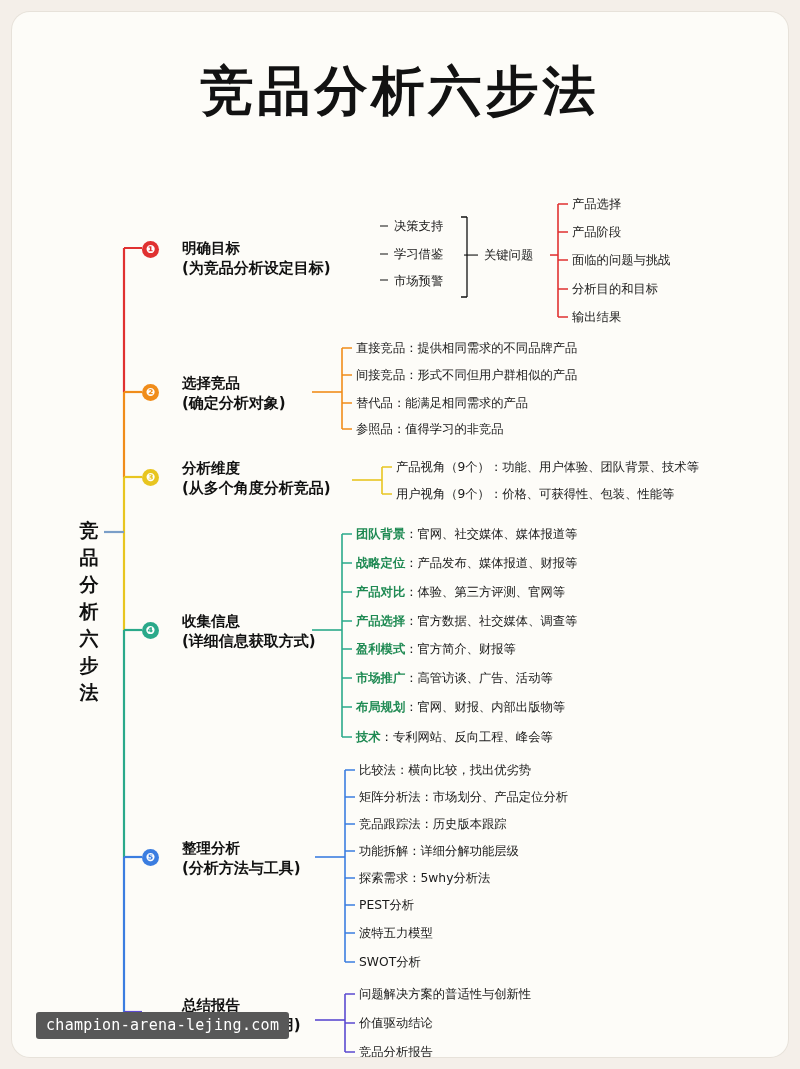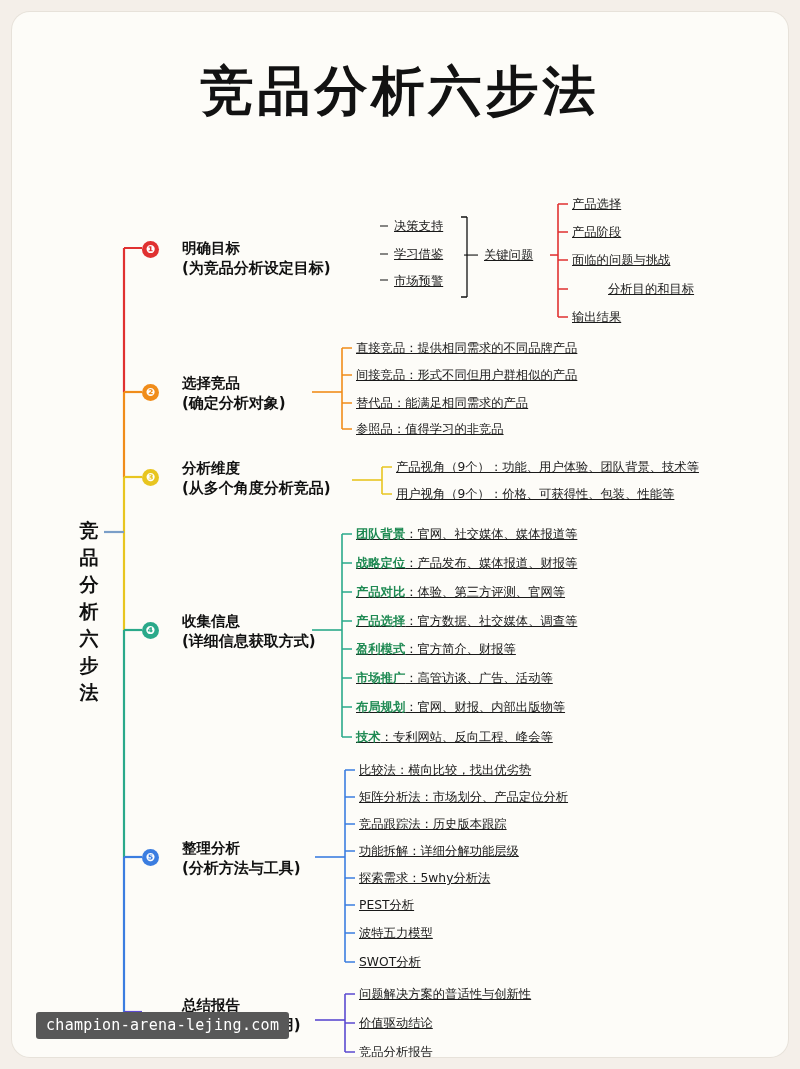--- a/index.html
+++ b/index.html
@@ -91,21 +91,20 @@
     font-weight: bold;
     font-size: 15px;
   }
   .leaf {
     position: absolute;
     font-family: "DejaVu Sans", sans-serif;
     font-size: 12.3px;
     color: #1a1a1a;
     white-space: nowrap;
     line-height: 15px;
-    text-decoration: underline;
   }
   .leaf .lbl-green { color: #1f8a53; font-weight: bold; }
   .watermark {
     position: absolute;
     left: 24px;
     bottom: 18px;
     background: #585858;
     color: #fff;
     font-size: 15px;
     padding: 4px 10px 5px 10px;
@@ -187,21 +186,21 @@
 
       <div class="leaf" style="left:382px; top:207px;">决策支持</div>
       <div class="leaf" style="left:382px; top:235px;">学习借鉴</div>
       <div class="leaf" style="left:382px; top:262px;">市场预警</div>
 
       <div class="leaf" style="left:472px; top:236px;">关键问题</div>
 
       <div class="leaf" style="left:560px; top:185px;">产品选择</div>
       <div class="leaf" style="left:560px; top:213px;">产品阶段</div>
       <div class="leaf" style="left:560px; top:241px;">面临的问题与挑战</div>
-      <div class="leaf" style="left:560px; top:270px;margin-left:36px;">分析目的和目标</div>
+      <div class="leaf" style="left:560px; top:270px;">分析目的和目标</div>
       <div class="leaf" style="left:560px; top:298px;">输出结果</div>
     </div>
 
     <div class="step">
       <div class="step-num" style="left:130px; top:372px; background:#f08c1a;">❷</div>
       <div class="step-title" style="left:170px; top:362px;">选择竞品</div>
       <div class="step-title step-sub" style="left:170px; top:382px;">(确定分析对象)</div>
 
       <div class="leaf" style="left:344px; top:329px;">直接竞品：提供相同需求的不同品牌产品</div>
       <div class="leaf" style="left:344px; top:356px;">间接竞品：形式不同但用户群相似的产品</div>

